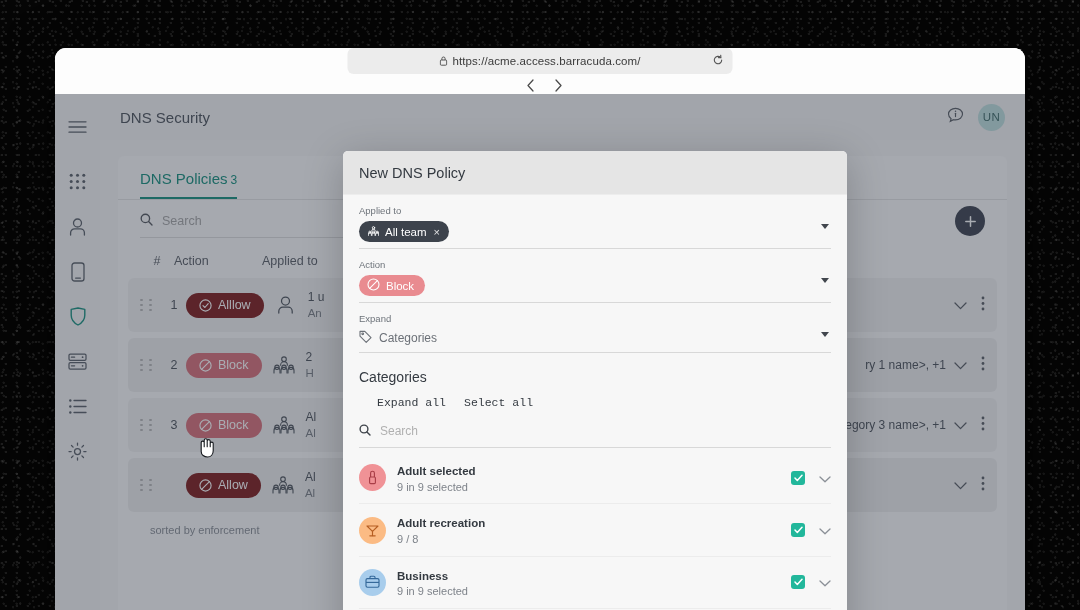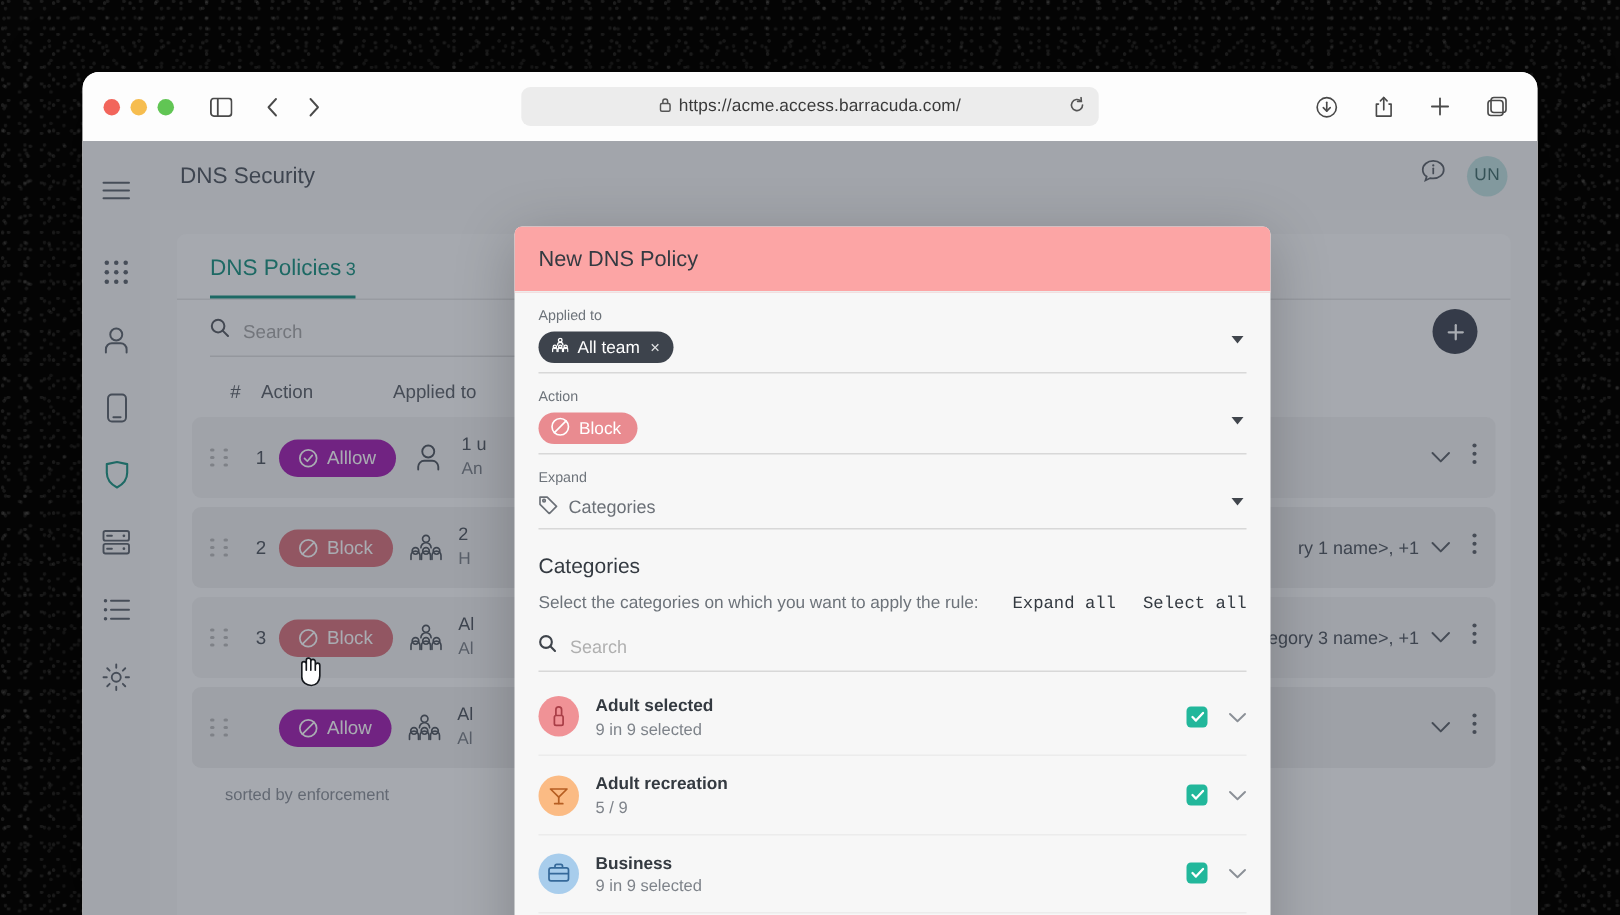--- a/index.html
+++ b/index.html
@@ -34,20 +34,21 @@
     width: 970px; height: 562px;
     background: #fff;
     border-radius: 11px 11px 0 0;
     overflow: hidden;
     box-shadow: 0 10px 50px rgba(0,0,0,.55);
   }
   .chrome {
     height: 46px; background: #fdfdfd;
     display: flex; align-items: center; padding: 0 14px;
     position: relative;
+    flex-direction: column;
   }
   .lights { display: flex; gap: 7px; align-items: center; }
   .light { width: 11px; height: 11px; border-radius: 50%; }
   .l-red { background: #f2655b; }
   .l-yel { background: #f6bd4f; }
   .l-grn { background: #61c554; }
 
   .chrome-icon {
     width: 26px; height: 26px;
     display: flex; align-items: center; justify-content: center;
@@ -167,42 +168,42 @@
     width: 16px; display: grid; grid-template-columns: 1fr 1fr; gap: 2.5px;
     margin-right: 6px;
   }
   .grip i { width: 2.5px; height: 2.5px; background: #b7b7b7; border-radius: 50%; display: block; }
   .row-num { width: 24px; font-size: 12.5px; color: #4e545c; text-align: center; }
   .pill {
     display: inline-flex; align-items: center; gap: 6px;
     height: 25px; padding: 0 13px; border-radius: 13px;
     font-size: 12.5px; color: #fff;
   }
-  .pill.allow { background: #a21caf; }
+  .pill.allow { background: #7f1d1d; }
   .pill.block { background: #d9717a; }
   .row-aud { width: 44px; display: flex; align-items: center; justify-content: center; color: #4e545c; }
   .row-txt { flex: 1; font-size: 12px; color: #4e545c; line-height: 1.35; min-width: 0; }
   .row-txt .sub { color: #7a7f86; font-size: 11.5px; }
   .row-acts { display: flex; align-items: center; gap: 14px; color: #5a5f66; }
 
   .sortnote { font-size: 11px; color: #8a8f96; padding: 6px 22px; }
 
   
   .modal {
     position: absolute; left: 288px; top: 103px;
     width: 504px; height: 507px;
     background: #f7f7f7;
     border-radius: 5px 5px 0 0;
     z-index: 60;
     box-shadow: 0 8px 40px rgba(0,0,0,.22);
     overflow: hidden;
     display: flex; flex-direction: column;
   }
   .modal-head {
-    background: #fca5a5; padding: 14px 16px 13px 16px;
+    background: #e5e5e5; padding: 14px 16px 13px 16px;
     border-bottom: 1px solid #ededed;
   }
   .modal-title { font-size: 14.5px; color: #343a41; }
 
   .modal-body { flex: 1; overflow: hidden; }
 
   .field { padding: 10px 16px 0 16px; position: relative; }
   .field-label { font-size: 9.5px; color: #6d737a; margin-bottom: 5px; }
   .field-ctl {
     display: flex; align-items: center; min-height: 24px;
@@ -727,21 +728,20 @@
               </span>
               <span>Categories</span>
             </span>
             <span class="caret"></span>
           </div>
         </div>
 
         <div class="cats">
           <div class="cats-title">Categories</div>
           <div class="cats-sub">
-            <span class="cats-help">Select the categories on which you want to apply the rule:</span>
             <span class="cats-link">Expand all</span>
             <span class="cats-link">Select all</span>
           </div>
 
           <div class="cat-srch">
             <span>
               <svg width="12" height="12" viewBox="0 0 12 12" fill="none" stroke="#3f444b" stroke-width="1.4" stroke-linecap="round">
                   <circle cx="5" cy="5" r="3.9"></circle>
                   <line x1="7.9" y1="7.9" x2="11" y2="11"></line>
                 </svg>
@@ -775,21 +775,21 @@
             <div class="cat-row">
               <span class="cat-ic" style="background:#fbbb84">
                 <svg width="15" height="15" viewBox="0 0 15 15" fill="none" stroke="#b65e22" stroke-width="1.15" stroke-linecap="round" stroke-linejoin="round">
                     <path d="M2 3h11L7.5 8.4z"></path>
                     <line x1="7.5" y1="8.4" x2="7.5" y2="12.6"></line>
                     <line x1="4.8" y1="12.8" x2="10.2" y2="12.8"></line>
                   </svg>
               </span>
               <span class="cat-meta">
                 <span class="cat-name">Adult recreation</span>
-                <span class="cat-cnt" style="display:block">5 / 9</span>
+                <span class="cat-cnt" style="display:block">9 / 8</span>
               </span>
               <span class="cbx">
                 <svg width="9" height="8" viewBox="0 0 9 8" fill="none" stroke="#fff" stroke-width="1.5" stroke-linecap="round" stroke-linejoin="round">
                     <polyline points="1,4 3.3,6.4 8,1.3"></polyline>
                   </svg>
               </span>
               <span class="chev"><svg width="12" height="7" viewBox="0 0 12 7" fill="none" stroke="currentColor" stroke-width="1.3" stroke-linecap="round" stroke-linejoin="round">
                     <polyline points="1,1 6,5.8 11,1"></polyline>
                   </svg></span>
             </div>

